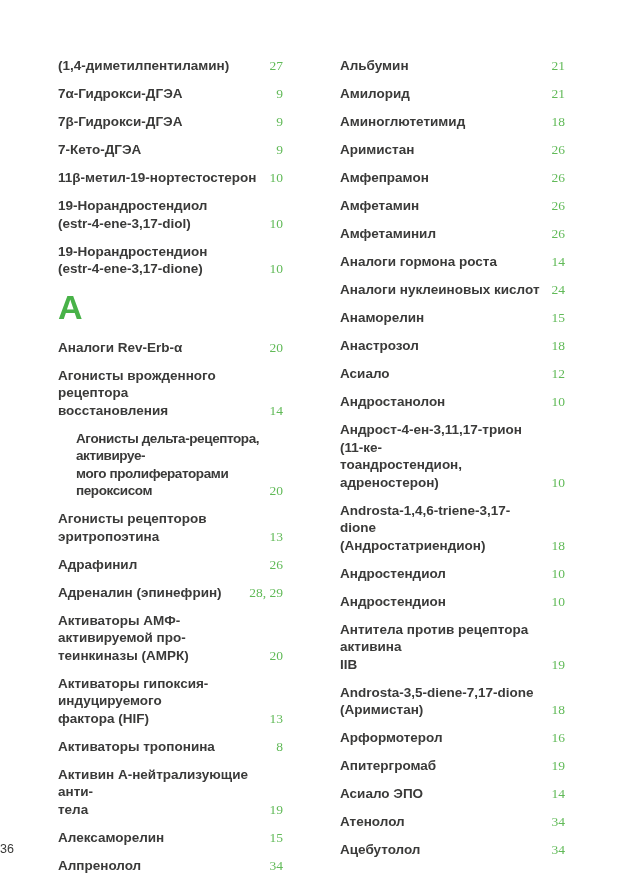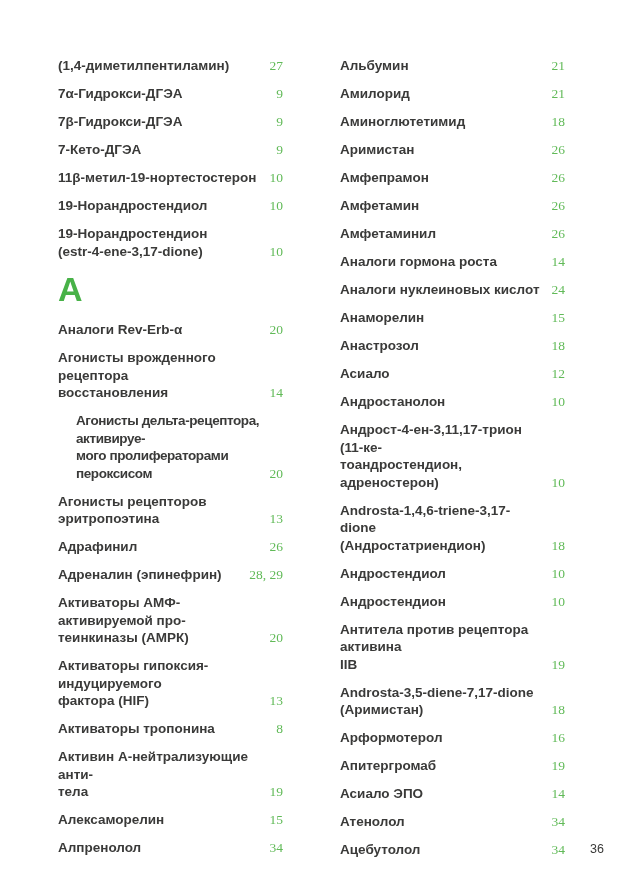--- a/index.html
+++ b/index.html
@@ -40,21 +40,21 @@
   .letter-heading{
     font-size:34px;
     line-height:1;
     font-weight:700;
     color:var(--green-heading);
     margin:12px 0 15px 0;
   }
   .footer{
     position:absolute;
     bottom:19px;left:0;right:17px;
-    text-align:right;
+    text-align:left;
     font-size:12.5px;
     color:var(--text);
   }
 </style>
 </head>
 <body style="background: rgb(255, 255, 255);">
 
 <div class="content">
   <div class="columns">
     <div class="col" id="col-left">
@@ -84,20 +84,21 @@
         </div>
         <div class="entry">
           <div class="entry-text">
             <div>11β-метил-19-нортестостерон</div>
           </div>
           <span class="entry-page">10</span>
         </div>
         <div class="entry">
           <div class="entry-text">
             <div>19-Норандростендиол</div>
+            <div>(estr-4-ene-3,17-diol)</div>
           </div>
           <span class="entry-page">10</span>
         </div>
         <div class="entry">
           <div class="entry-text">
             <div>19-Норандростендион</div>
             <div>(estr-4-ene-3,17-dione)</div>
           </div>
           <span class="entry-page">10</span>
         </div>

